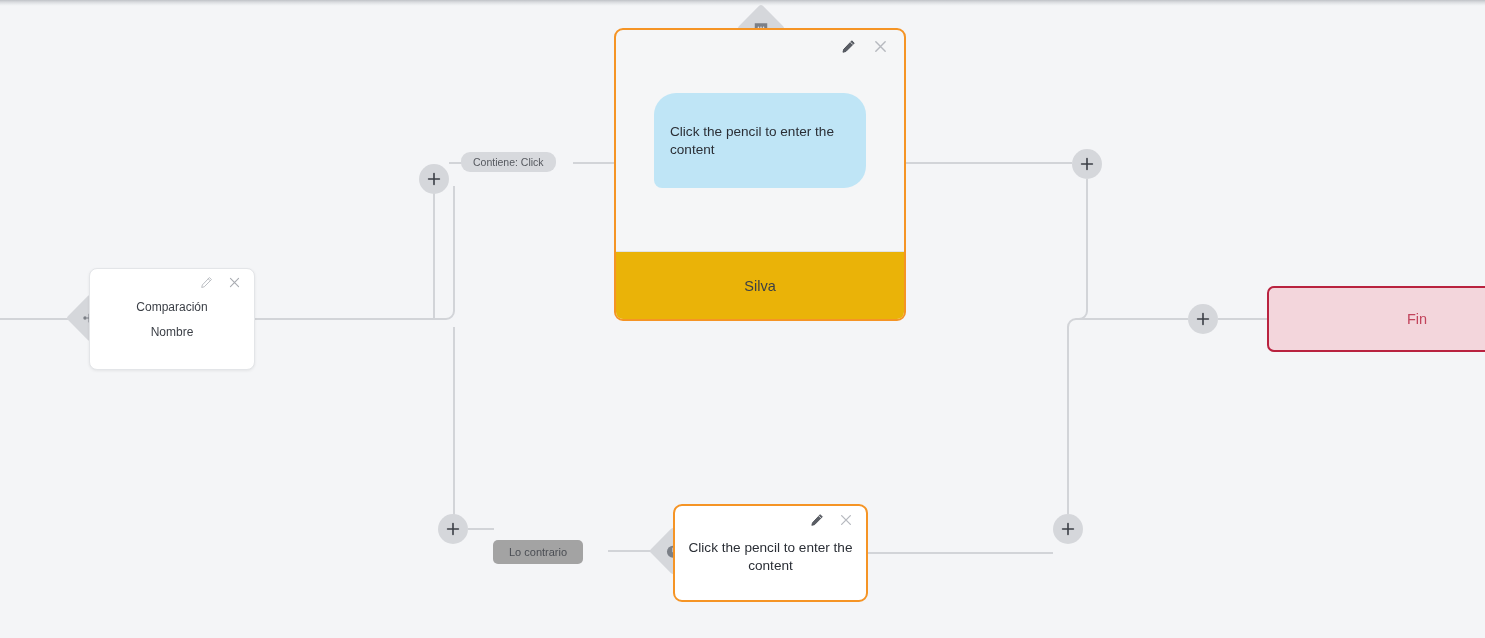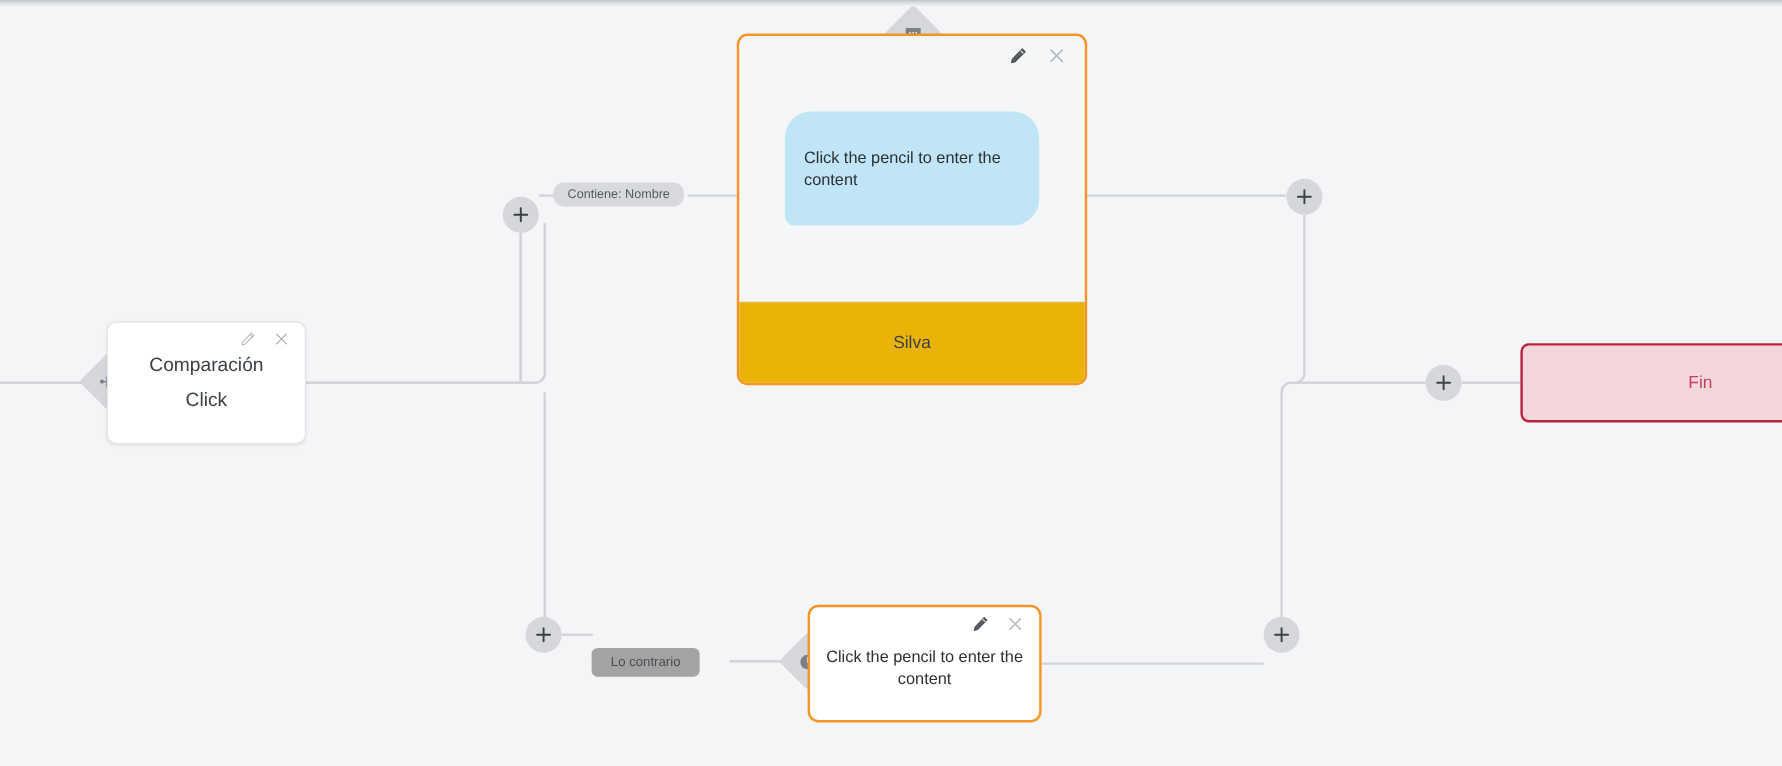--- a/index.html
+++ b/index.html
@@ -24,21 +24,21 @@
   
   .node { position:absolute; }
 
   .card-compare {
     left:89px; top:268px; width:166px; height:102px;
     background:#ffffff; border:1px solid #e3e5e8; border-radius:8px;
     box-shadow:0 1px 3px rgba(0,0,0,.07);
     display:flex; flex-direction:column; align-items:center; justify-content:center;
     gap:11px;
   }
-  .card-compare .ln { font-size:16px; color:#3b3f46; }
+  .card-compare .ln { font-size:12px; color:#3b3f46; }
   .compare-tools { position:absolute; right:13px; top:7px; display:flex; gap:15px; align-items:center; }
 
   
   .diamond {
     position:absolute; width:34px; height:34px; background:#d5d7db;
     transform:rotate(45deg); border-radius:3px;
     display:flex; align-items:center; justify-content:center;
   }
   .diamond > .glyph { transform:rotate(-45deg); display:flex; align-items:center; justify-content:center; }
 
@@ -162,21 +162,21 @@
           <path d="M10.1 3.4 L12.6 5.9" stroke="#b9bcc1" stroke-width="1.2"></path>
         </svg>
       </span>
       <span>
         <svg class="ic" width="13" height="13" viewBox="0 0 16 16">
           <path d="M3 3 L13 13 M13 3 L3 13" stroke="#a9acb2" stroke-width="1.4" stroke-linecap="round"></path>
         </svg>
       </span>
     </div>
     <div class="ln">Comparación</div>
-    <div class="ln">Click</div>
+    <div class="ln">Nombre</div>
   </div>
 
   <div class="plus" style="left:419px; top:164px;">
     <svg class="ic" width="16" height="16" viewBox="0 0 16 16">
         <path d="M8 2.6 V13.4 M2.6 8 H13.4" stroke="#3b3f46" stroke-width="1.6" stroke-linecap="round"></path>
       </svg>
   </div>
   <div class="plus" style="left:1072px; top:149px;">
     <svg class="ic" width="16" height="16" viewBox="0 0 16 16">
         <path d="M8 2.6 V13.4 M2.6 8 H13.4" stroke="#3b3f46" stroke-width="1.6" stroke-linecap="round"></path>
@@ -191,21 +191,21 @@
     <svg class="ic" width="16" height="16" viewBox="0 0 16 16">
         <path d="M8 2.6 V13.4 M2.6 8 H13.4" stroke="#3b3f46" stroke-width="1.6" stroke-linecap="round"></path>
       </svg>
   </div>
   <div class="plus" style="left:1188px; top:304px;">
     <svg class="ic" width="16" height="16" viewBox="0 0 16 16">
         <path d="M8 2.6 V13.4 M2.6 8 H13.4" stroke="#3b3f46" stroke-width="1.6" stroke-linecap="round"></path>
       </svg>
   </div>
 
-  <div class="elabel gray" id="lab-contiene">Contiene: Nombre</div>
+  <div class="elabel gray" id="lab-contiene">Contiene: Click</div>
   <div class="elabel white" id="lab-contrario">Lo contrario</div>
 
   <div class="diamond" id="dia-msg">
     <span class="glyph">
       <svg class="ic" width="17" height="17" viewBox="0 0 18 18">
         <path d="M2.4 3.2 H15.6 V11.6 H6.4 L3.4 14.6 V11.6 H2.4 Z" fill="#7b7f86"></path>
         <circle cx="6.3" cy="7.4" r="0.85" fill="#e6e7ea"></circle>
         <circle cx="9.0" cy="7.4" r="0.85" fill="#e6e7ea"></circle>
         <circle cx="11.7" cy="7.4" r="0.85" fill="#e6e7ea"></circle>
       </svg>

